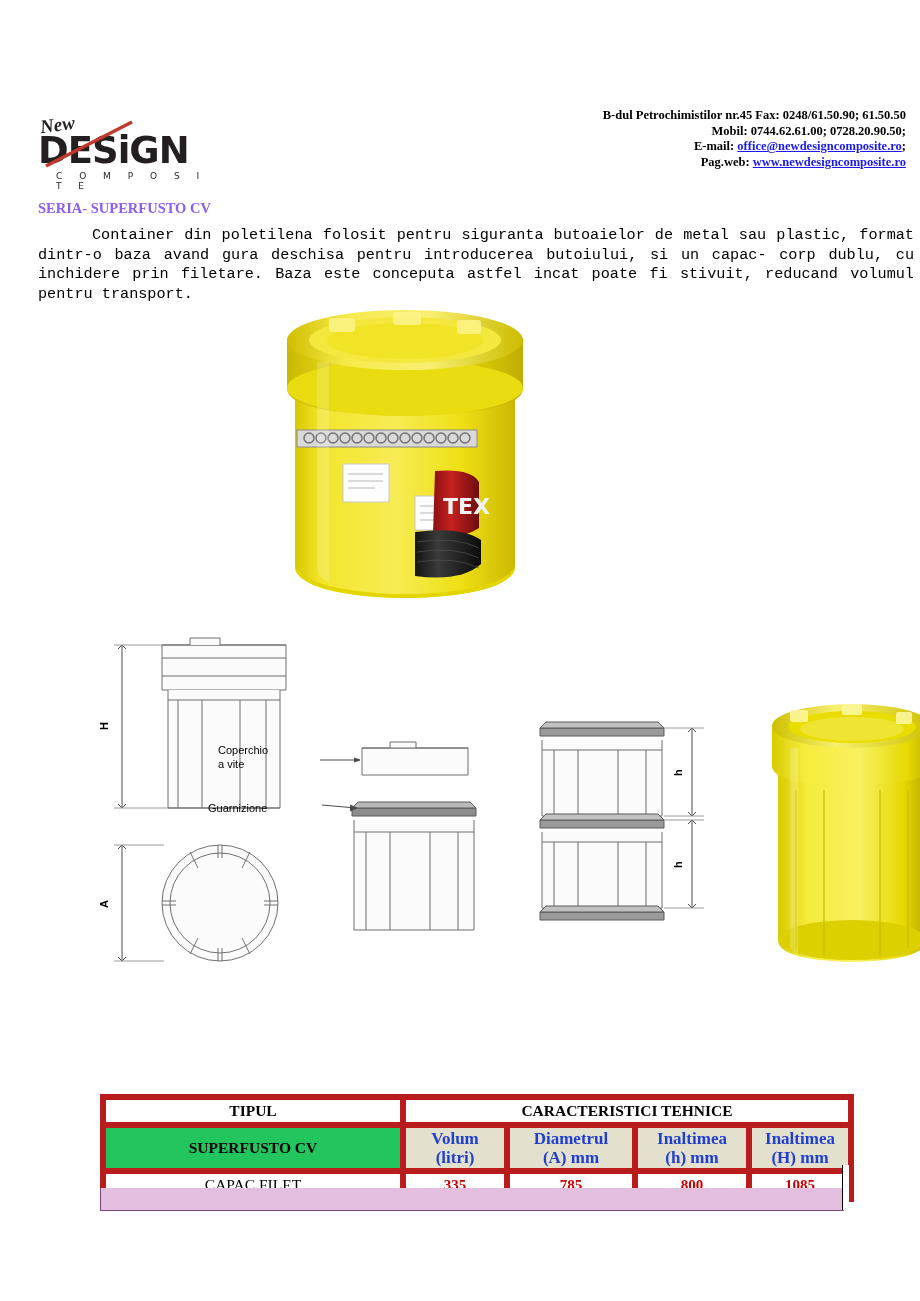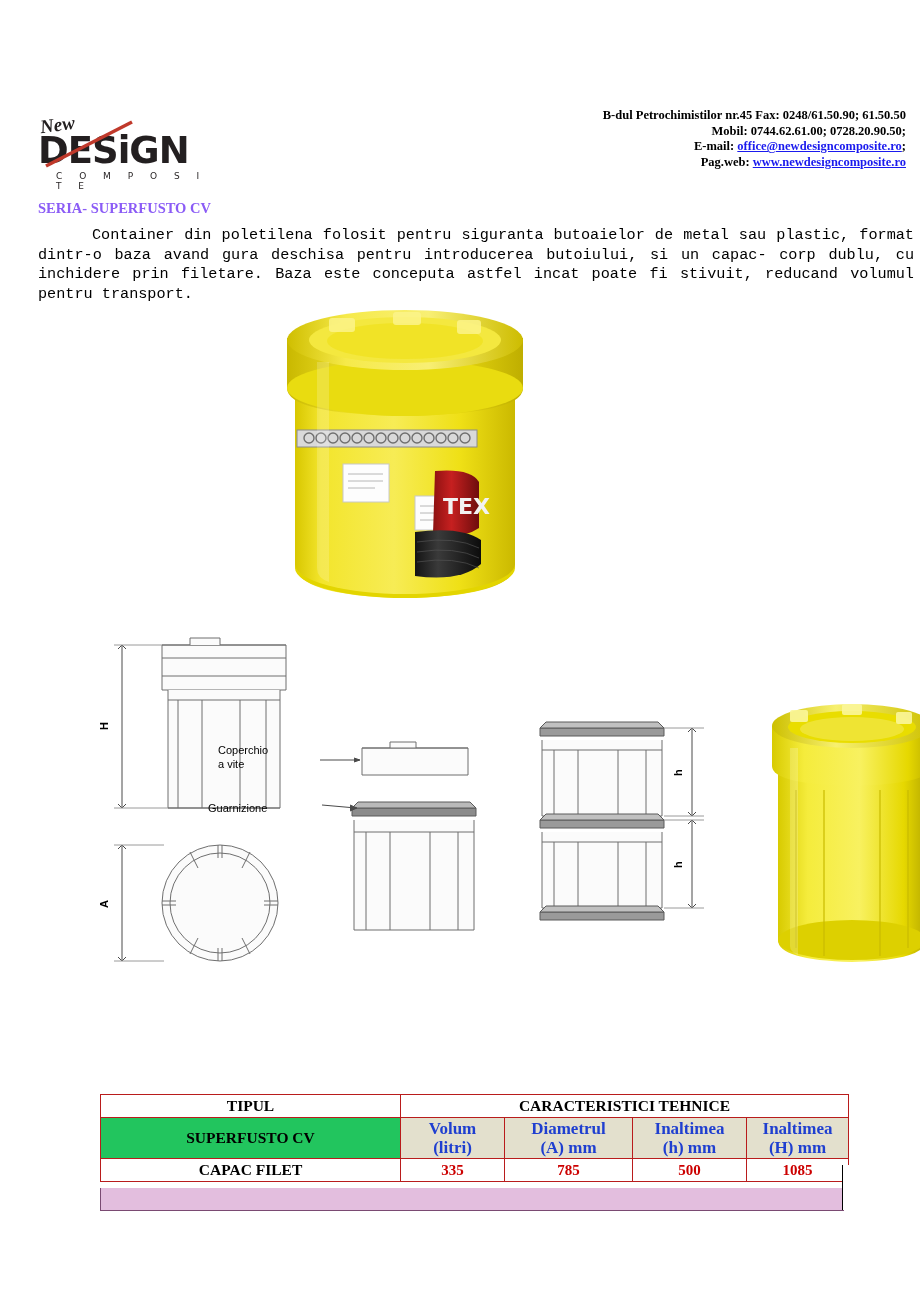--- a/index.html
+++ b/index.html
@@ -145,21 +145,21 @@
     left: 100px;
     top: 1094px;
     width: 748px;
   }
   table.specs {
     border-collapse: collapse;
     width: 748px;
     table-layout: fixed;
   }
   table.specs td, table.specs th {
-    border: 1px solid #b91c1c;
+    border: 6px solid #b91c1c;
     padding: 0;
     text-align: center;
     vertical-align: middle;
     font-family: "Liberation Serif", serif;
   }
   .th-main {
     font-weight: bold;
     font-size: 15.5px;
     height: 22px;
     color: #000;
@@ -174,21 +174,21 @@
   }
   .cell-head-blue {
     font-weight: bold;
     font-size: 17px;
     color: #1f3fd0;
     background: #e3e0cd;
     line-height: 19px;
     height: 40px;
   }
   .cell-label {
-    font-weight: bold;
+    font-weight: normal;
     font-size: 15.5px;
     color: #000;
     background: #ffffff;
     height: 22px;
   }
   .cell-val {
     font-weight: bold;
     font-size: 15px;
     color: #cc0000;
     background: #ffffff;
@@ -538,21 +538,21 @@
           </td>
           <td class="cell-head-blue">
             <div>Inaltimea</div>
             <div>(H) mm</div>
           </td>
         </tr>
         <tr>
           <td class="cell-label">CAPAC FILET</td>
           <td class="cell-val">335</td>
           <td class="cell-val">785</td>
-          <td class="cell-val">500</td>
+          <td class="cell-val">800</td>
           <td class="cell-val">1085</td>
         </tr>
       </tbody>
     </table>
   </div>
   <div class="pink-bar"></div>
   <div class="pink-bar-edge"></div>
 
 </div>
 

